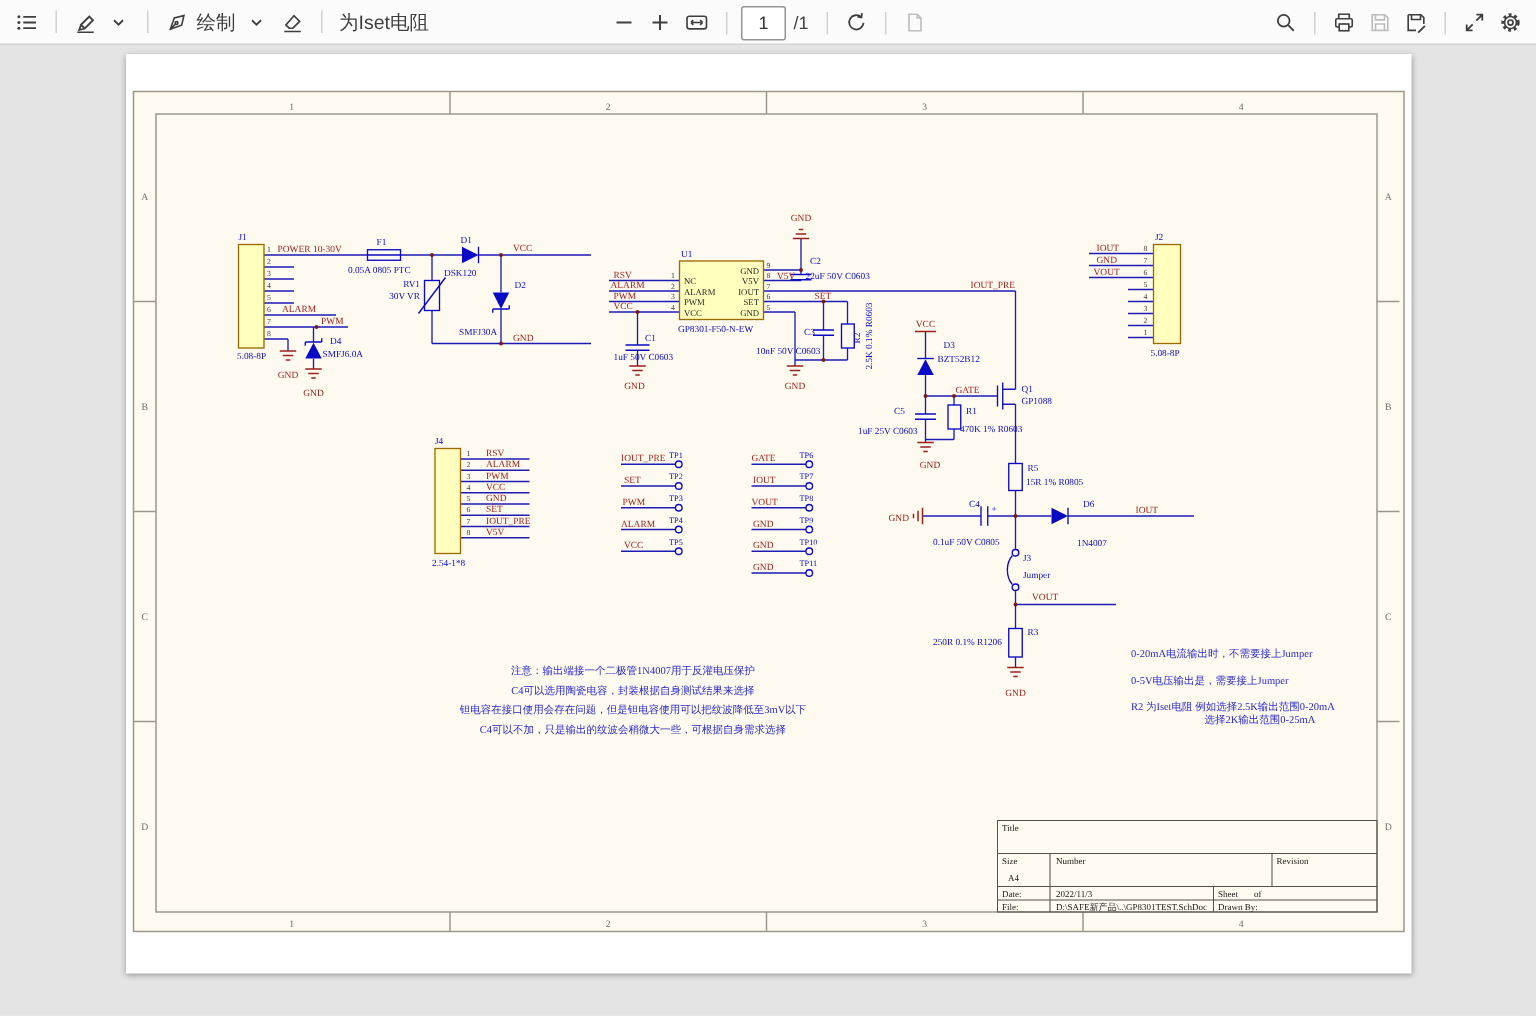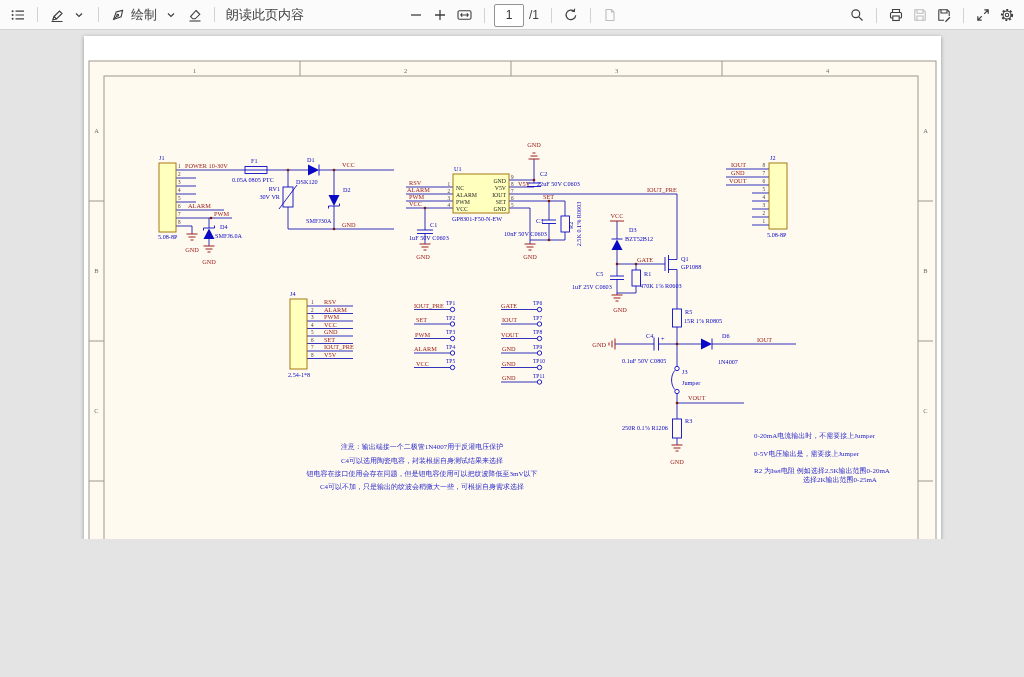--- a/index.html
+++ b/index.html
@@ -1,16 +1,16 @@
 <!DOCTYPE html>
 <html><head>
 <meta charset="utf-8">
 <style>
   html,body{margin:0;padding:0;background:#e4e4e4;}
-  #app{width:1024px;height:539px;position:relative;overflow:hidden;background:#e4e4e4;font-family:"Liberation Sans",sans-serif;}
+  #app{width:1024px;height:677px;position:relative;overflow:hidden;background:#e4e4e4;font-family:"Liberation Sans",sans-serif;}
   
   .toolbar{position:absolute;top:0;left:0;right:0;height:30px;background:#fbfbfb;border-bottom:1px solid #d4d4d4;display:flex;align-items:center;padding:0 6px;box-sizing:border-box;z-index:5;}
   .tbtn{height:25px;min-width:24px;display:inline-flex;align-items:center;justify-content:center;gap:5px;background:none;border:none;border-radius:4px;color:#3f3f3f;font:13px "Liberation Sans",sans-serif;padding:0 4px;cursor:pointer;}
   .tbtn svg{display:block;}
   .tbtn.disabled{color:#bdbdbd;}
   .sep{width:1px;height:15px;background:#d2d2d2;margin:0 7px;flex:none;}
   .chev{margin-left:-2px;padding:0 2px;}
   .grp-mid{position:absolute;left:404px;top:0;height:30px;display:flex;align-items:center;}
   .grp-right{position:absolute;right:5px;top:0;height:30px;display:flex;align-items:center;}
   .pageinput{width:24px;height:19px;border:1px solid #949494;background:#fff;text-align:center;font:12px "Liberation Sans",sans-serif;color:#333;margin:0 2px;border-radius:2px;}
@@ -82,21 +82,21 @@
         </svg>
     </button>
     <button class="tbtn">
       <svg width="16" height="16" viewBox="0 0 16 16" stroke="#3f3f3f" stroke-width="1.1" fill="none">
           <path d="M9 3.5 12.8 7.3 8.2 11.8H5.8L3.6 9.6 9 3.5z"></path>
           <path d="M2.5 14h11"></path>
         </svg>
     </button>
     <div class="sep"></div>
     <button class="tbtn">
-      <span>朗读此页内容</span>
+      <span>为Iset电阻</span>
     </button>
 
     <div class="grp-mid">
       <button class="tbtn">
         <svg width="16" height="16" viewBox="0 0 16 16" stroke="#3f3f3f" stroke-width="1.3">
             <path d="M3 8h10"></path>
           </svg>
       </button>
       <button class="tbtn">
         <svg width="16" height="16" viewBox="0 0 16 16" stroke="#3f3f3f" stroke-width="1.3">

